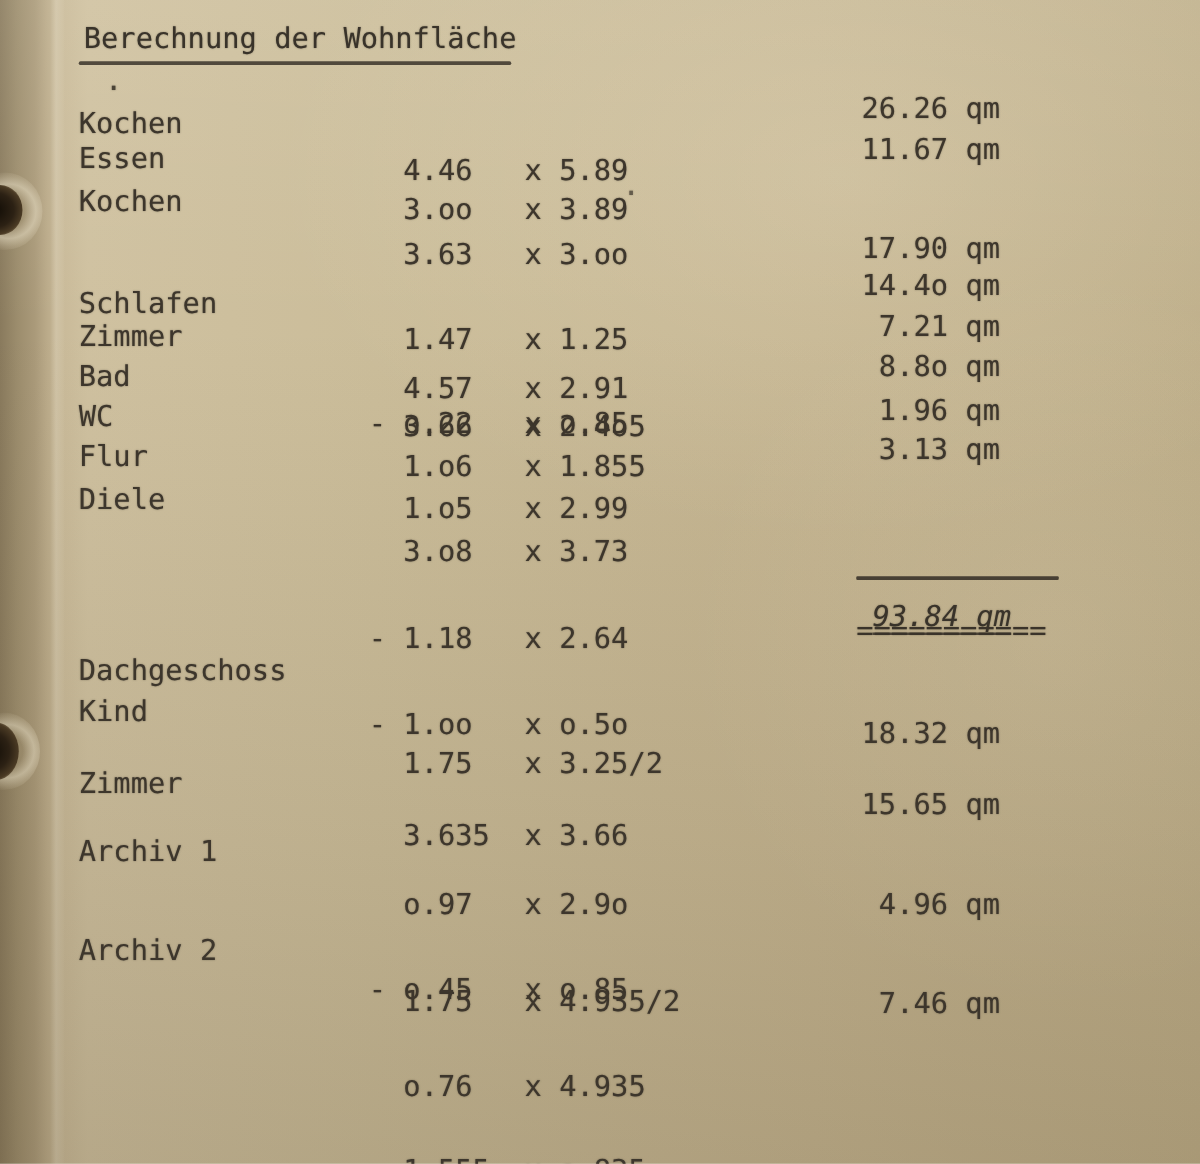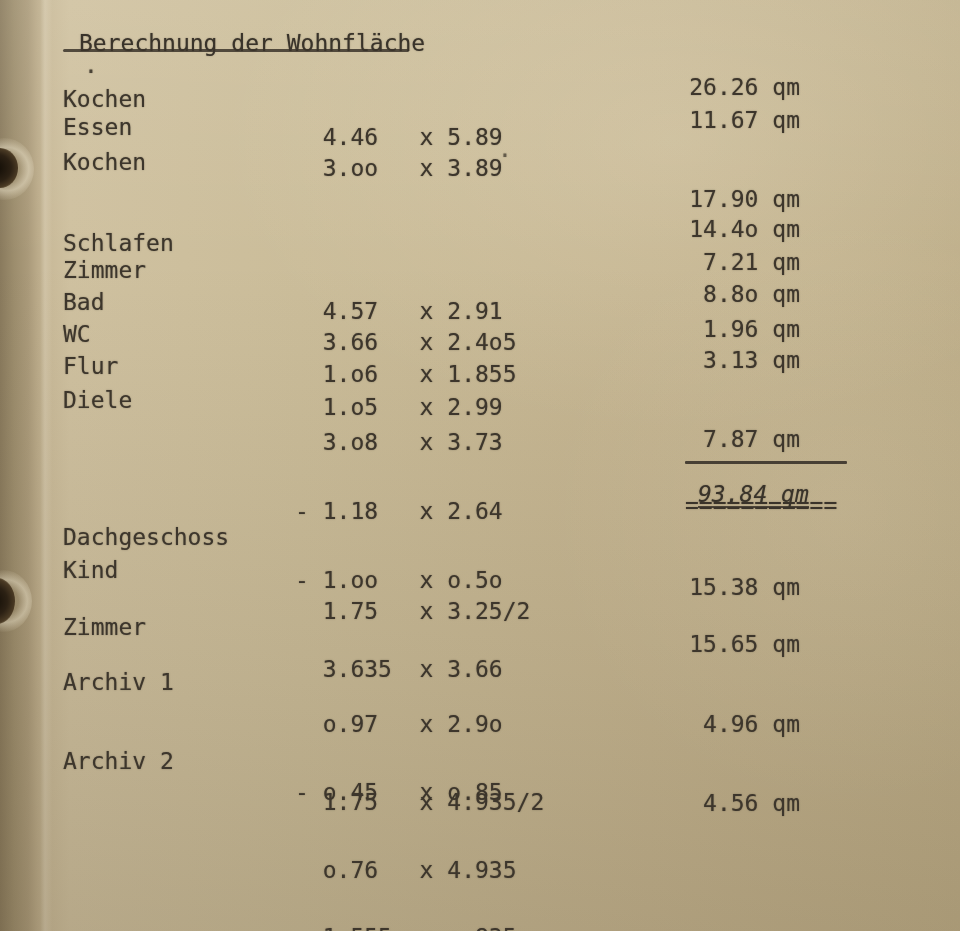--- a/index.html
+++ b/index.html
@@ -10,21 +10,21 @@
     font-size:23px;color:#3d362c;
     text-shadow:0 0 1.4px rgba(61,54,44,0.55);
     background:
       linear-gradient(to bottom, rgba(255,252,240,0.10), rgba(0,0,0,0) 28%, rgba(70,55,30,0.10) 72%, rgba(70,55,30,0.18) 100%),
       radial-gradient(ellipse 700px 450px at 70% 15%, rgba(255,248,225,0.16), rgba(255,248,225,0) 65%),
       radial-gradient(ellipse 500px 500px at 88% 55%, rgba(255,248,225,0.10), rgba(255,248,225,0) 60%),
       linear-gradient(to right, rgba(255,250,235,0) 40px, rgba(255,250,235,0.22) 45px, rgba(255,250,235,0) 52px),
       linear-gradient(to right, #897a5d 0px, #9c8d6d 14px, #aa9a7a 28px, #bbab8a 38px, #c9ba99 50px, #cfc1a0 70px, #cbbd9a 300px, #c5b591 650px, #beae89 960px);
   }
   .title{
-    position:absolute;left:63px;top:15px;margin:16px;
+    position:absolute;left:63px;top:15px;margin:4px;
     font-size:23px;font-weight:normal;line-height:24px;white-space:pre;
     color:#39332a;
   }
   .title-rule{
     position:absolute;left:63px;top:49px;width:346px;height:2.5px;
     background:#3b342a;border-radius:2px;opacity:.85;
   }
   .stray{position:absolute;font-size:23px;color:#4a4336;}
   .stray.under-title{left:84px;top:52px;}
   .stray.after-kochen{left:498px;top:136px;opacity:.8;}
@@ -84,20 +84,25 @@
   </div>
   <span class="res" style="top:75px">26.26 qm</span>
 
   <span class="lbl" style="top:115px">Essen</span>
   <div class="meas" style="top:112px">
     <div class="mline">  3.oo   x 3.89</div>
   </div>
   <span class="res" style="top:108px">11.67 qm</span>
 
   <span class="lbl" style="top:150px">Kochen</span>
+  <div class="meas" style="top:148px">
+    <div class="mline">  3.63   x 3.oo</div>
+    <div class="mline">  1.47   x 1.25</div>
+    <div class="mline">- o.22   x o.85</div>
+  </div>
   <span class="stray after-kochen">.</span>
   <span class="res" style="top:187px">17.90 qm</span>
 
   <span class="lbl" style="top:231px">Schlafen</span>
   <span class="res" style="top:217px">14.4o qm</span>
 
   <span class="lbl" style="top:258px">Zimmer</span>
   <div class="meas" style="top:255px">
     <div class="mline">  4.57   x 2.91</div>
   </div>
@@ -120,48 +125,47 @@
     <div class="mline">  1.o5   x 2.99</div>
   </div>
   <span class="res" style="top:348px">3.13 qm</span>
 
   <span class="lbl" style="top:388px">Diele</span>
   <div class="meas" style="top:385px;line-height:23px">
     <div class="mline" style="height:23px">  3.o8   x 3.73</div>
     <div class="mline" style="height:23px">- 1.18   x 2.64</div>
     <div class="mline" style="height:23px">- 1.oo   x o.5o</div>
   </div>
-  <span class="res" style="top:427px">7.87 qm</span>
 
   <div class="sum-rule"></div>
   <span class="total">93.84 qm</span>
   <span class="total-dbl">===========</span>
 
   <span class="lbl" style="top:525px">Dachgeschoss</span>
 
   <span class="lbl" style="top:558px">Kind</span>
   <div class="meas" style="top:555px">
     <div class="mline">  1.75   x 3.25/2</div>
   </div>
-  <span class="res" style="top:575px">15.38 qm</span>
+  <span class="res" style="top:575px">18.32 qm</span>
 
   <span class="lbl" style="top:615px">Zimmer</span>
   <div class="meas" style="top:613px">
     <div class="mline">  3.635  x 3.66</div>
   </div>
   <span class="res" style="top:632px">15.65 qm</span>
 
   <span class="lbl" style="top:670px">Archiv 1</span>
   <div class="meas" style="top:668px">
     <div class="mline">  o.97   x 2.9o</div>
     <div class="mline">- o.45   x o.85</div>
   </div>
   <span class="res" style="top:712px">4.96 qm</span>
 
   <span class="lbl" style="top:749px">Archiv 2</span>
   <div class="meas" style="top:746px">
     <div class="mline">  1.75   x 4.935/2</div>
     <div class="mline">  o.76   x 4.935</div>
     <div class="mline">  1.555  x o.835</div>
   </div>
-  <span class="res" style="top:791px">4.56 qm</span>
+  <span class="res" style="top:791px">7.46 qm</span>
 
 </div>
 
 </body></html>

